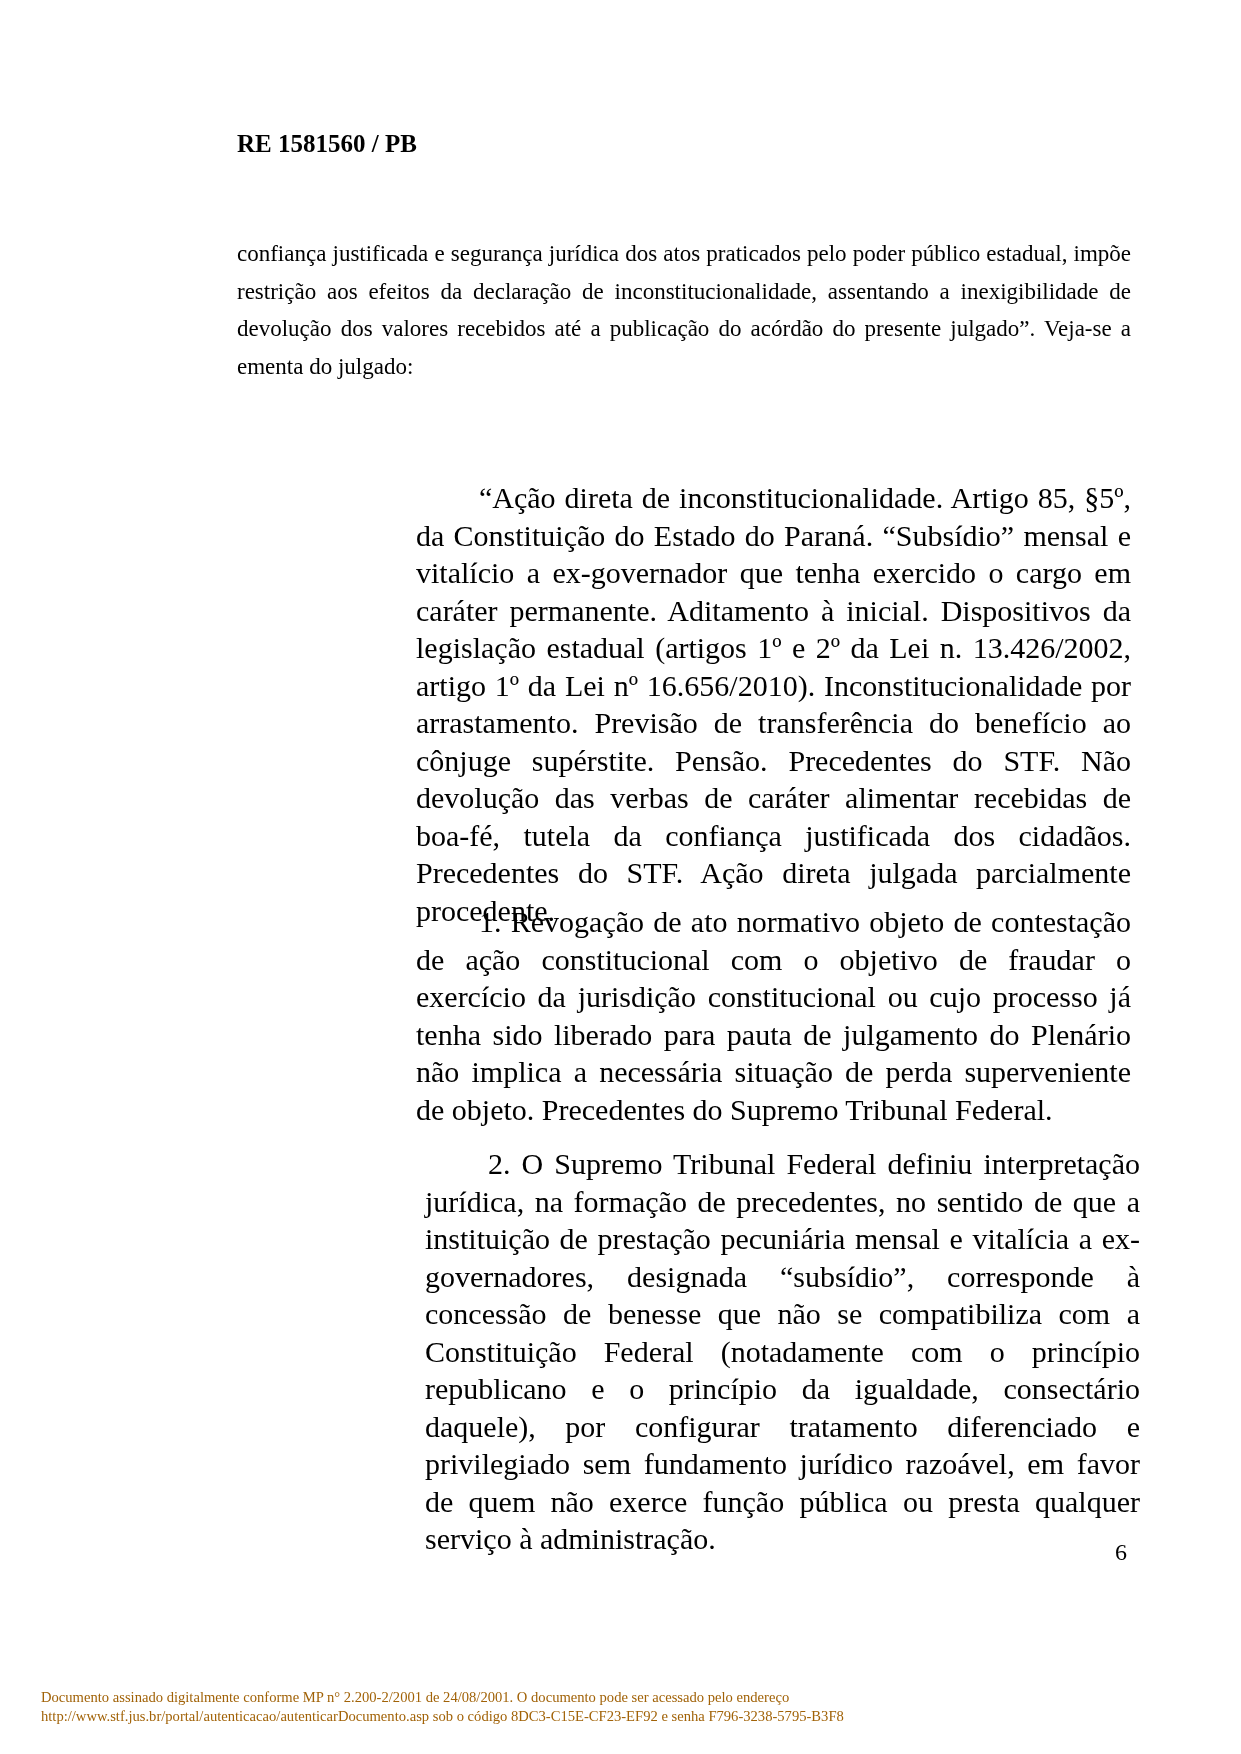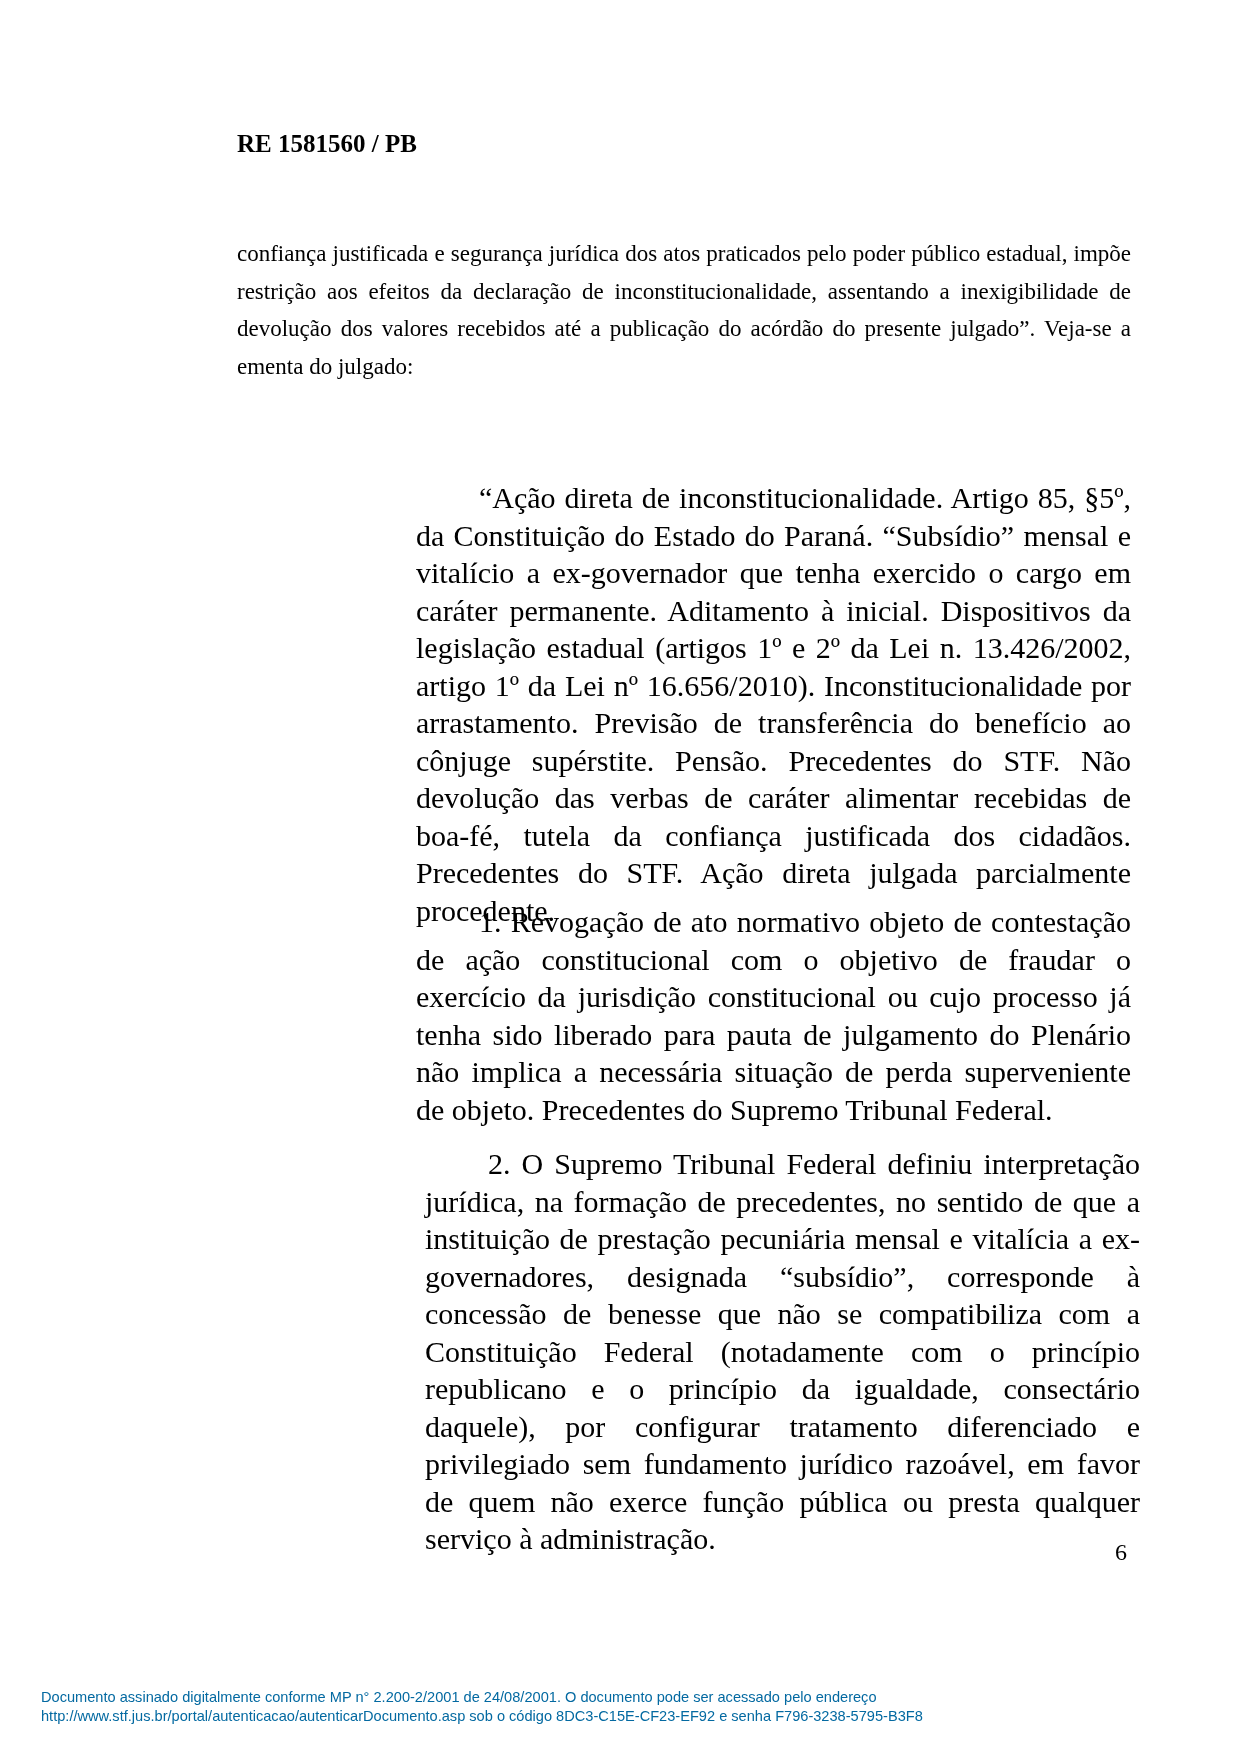--- a/index.html
+++ b/index.html
@@ -50,24 +50,24 @@
       position: absolute;
       right: 114px;
       top: 1539px;
       font-size: 24px;
       margin: 0;
     }
     .footer {
       position: absolute;
       left: 41px;
       top: 1688px;
-      font-family: Liberation Sans, sans-serif;
+      font-family: Liberation Serif, serif;
       font-size: 14.6px;
       line-height: 19px;
-      color: #0369a1;
+      color: #a16207;
       white-space: nowrap;
     }
     .footer-line {
       display: block;
     }
   </style>
 </head>
 <body>
 
 <h1 class="header-title">RE 1581560 / PB</h1>

